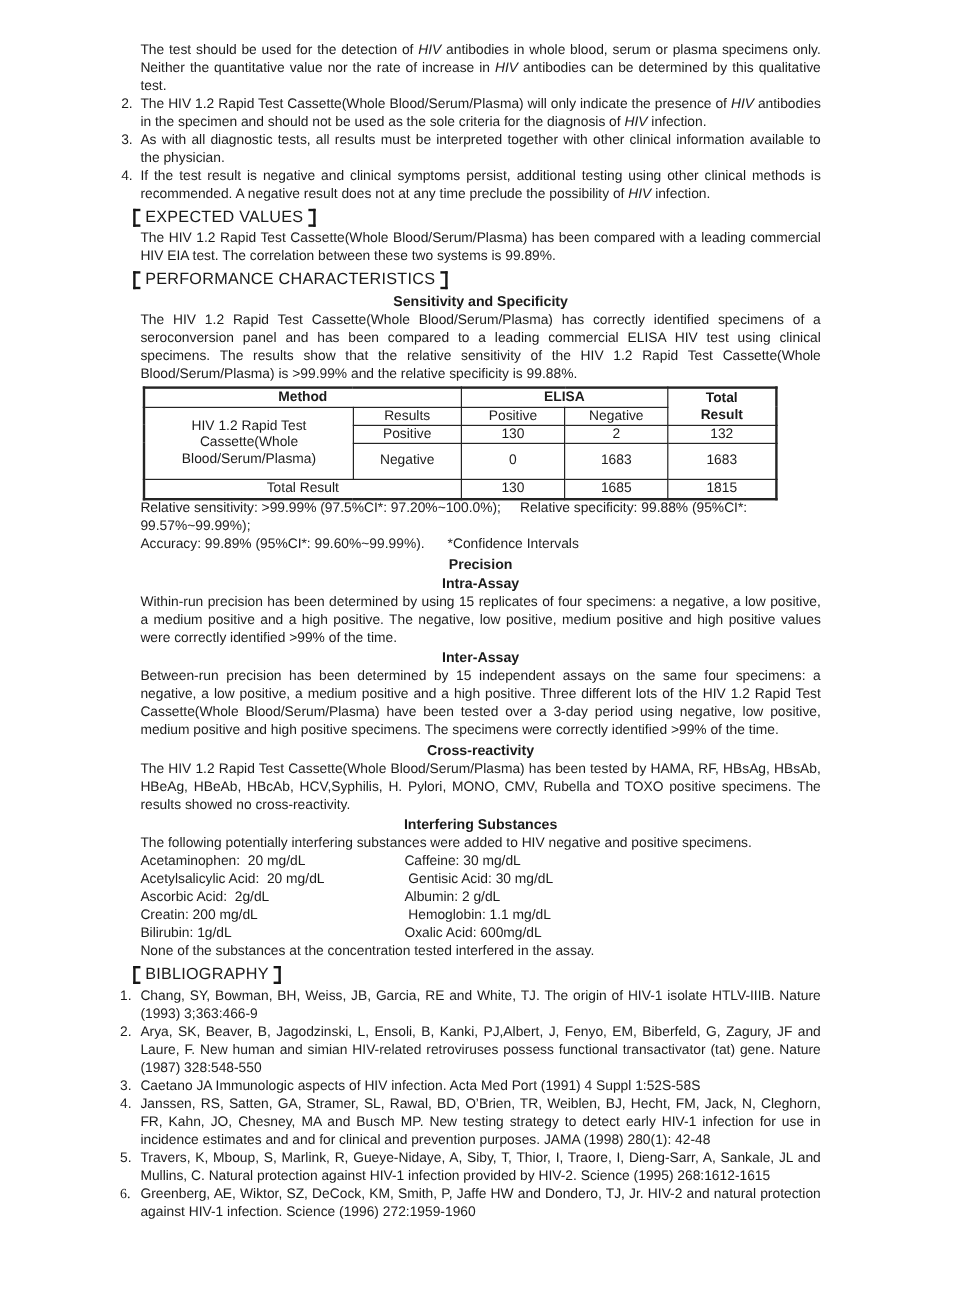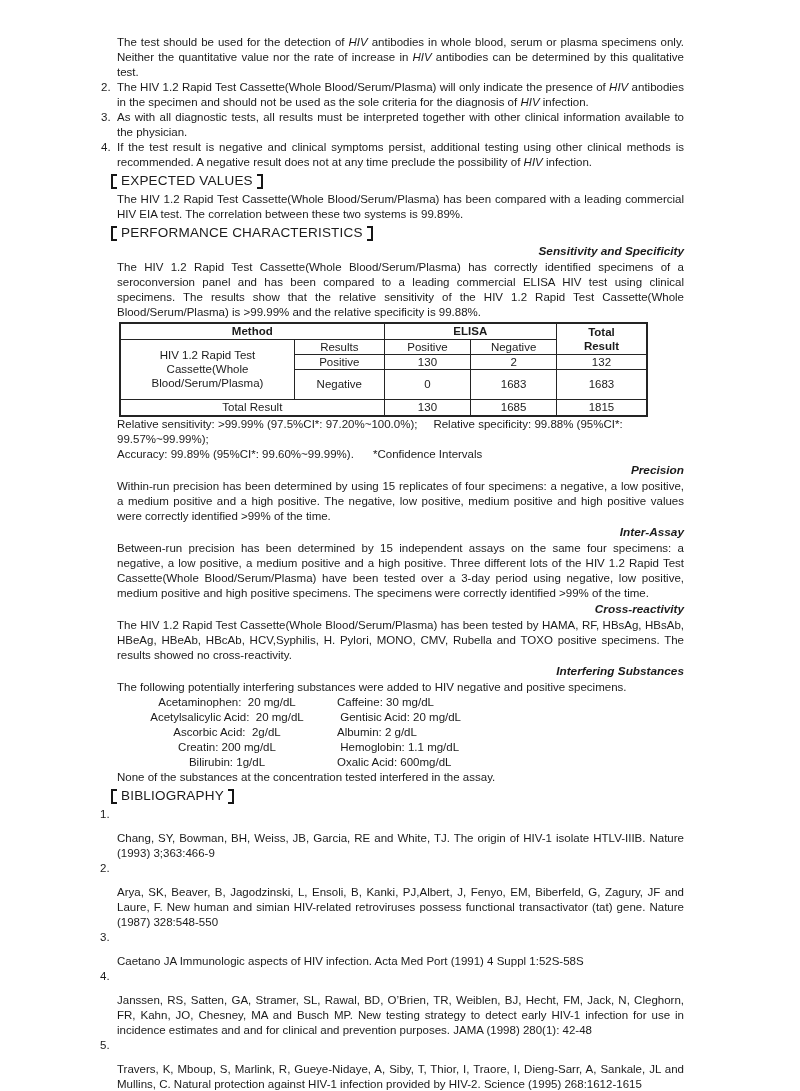--- a/index.html
+++ b/index.html
@@ -17,41 +17,41 @@
   .li-num { flex:0 0 16px; }
   .li-body { flex:1; text-align:justify; }
 
   
   .sec-head { display:flex; align-items:center; font-weight:normal; font-size:13.5px;
               line-height:16px; margin:3px 0 3px -6px; letter-spacing:0.2px; }
   .br { display:inline-block; width:4px; height:11px; box-sizing:content-box; }
   .br-l { border:2.5px solid #161616; border-right:none; margin-right:4px; }
   .br-r { border:2.5px solid #161616; border-left:none; margin-left:4px; }
 
-  .chead { text-align:right; font-weight:bold; font-size:11.8px; line-height:15px; margin:1px 0;font-style:italic; }
+  .chead { text-align:center; font-weight:bold; font-size:11.8px; line-height:15px; margin:1px 0; }
 
   
   table.results { border-collapse:collapse; width:529px; margin:2px 0 0 2px;
                   font-size:11.5px; line-height:14px;border-radius:17px; }
   table.results td { border:1px solid #242424; text-align:center; vertical-align:middle; padding:0 2px; }
   table.results { border:2px solid #242424; }
   table.results .b { font-weight:bold; }
   .cell-narrow { max-width:130px; margin:0 auto; }
   .cell-total { max-width:48px; margin:0 auto; font-weight:bold; }
 
   .stats { white-space:pre; }
 
   .subst-row { display:flex; }
-  .subst-left { width:220px; white-space:pre-wrap;text-align:center; }
+  .subst-left { width:220px; white-space:pre-wrap; }
   .subst-right { flex:1; white-space:pre-wrap; }
 
   .bib-item { display:flex; margin-left:-17px; }
   .bib-num { flex:0 0 17px; }
   .bib-num.serif { font-family:"Liberation Serif","DejaVu Serif",serif; }
-  .bib-body { flex:1; text-align:justify;margin-top:24px; }
+  .bib-body { flex:1; text-align:justify; }
 </style>
 </head>
 <body>
 
 <div class="content">
 
   <div>
     <div class="li">
       <span class="li-num"></span>
       <span class="li-body"><span>The test should be used for the detection of </span><i>HIV</i><span> antibodies in whole blood, serum or plasma specimens only. Neither the quantitative value nor the rate of increase in </span><i>HIV</i><span> antibodies can be determined by this qualitative test.</span></span>
@@ -129,38 +129,39 @@
       <td>1815</td>
     </tr>
   </tbody>
     </table>
 
   <div class="stats">Relative sensitivity: &gt;99.99% (97.5%CI*: 97.20%~100.0%);     Relative specificity: 99.88% (95%CI*:</div>
   <div class="stats">99.57%~99.99%);</div>
   <div class="stats">Accuracy: 99.89% (95%CI*: 99.60%~99.99%).      *Confidence Intervals</div>
 
   <div class="chead">Precision</div>
+  <div class="chead">Intra-Assay</div>
   <div class="justify">Within-run precision has been determined by using 15 replicates of four specimens: a negative, a low positive, a medium positive and a high positive. The negative, low positive, medium positive and high positive values were correctly identified &gt;99% of the time.</div>
   <div class="chead">Inter-Assay</div>
   <div class="justify">Between-run precision has been determined by 15 independent assays on the same four specimens: a negative, a low positive, a medium positive and a high positive. Three different lots of the HIV 1.2 Rapid Test Cassette(Whole Blood/Serum/Plasma) have been tested over a 3-day period using negative, low positive, medium positive and high positive specimens. The specimens were correctly identified &gt;99% of the time.</div>
 
   <div class="chead">Cross-reactivity</div>
   <div class="justify">The HIV 1.2 Rapid Test Cassette(Whole Blood/Serum/Plasma) has been tested by HAMA, RF, HBsAg, HBsAb, HBeAg, HBeAb, HBcAb, HCV,Syphilis, H. Pylori, MONO, CMV, Rubella and TOXO positive specimens. The results showed no cross-reactivity.</div>
 
   <div class="chead">Interfering Substances</div>
   <div>The following potentially interfering substances were added to HIV negative and positive specimens.</div>
 
   <div>
     <div class="subst-row">
       <span class="subst-left">Acetaminophen:  20 mg/dL</span>
       <span class="subst-right">Caffeine: 30 mg/dL</span>
     </div>
     <div class="subst-row">
       <span class="subst-left">Acetylsalicylic Acid:  20 mg/dL</span>
-      <span class="subst-right"> Gentisic Acid: 20 mg/dL</span>
+      <span class="subst-right"> Gentisic Acid: 30 mg/dL</span>
     </div>
     <div class="subst-row">
       <span class="subst-left">Ascorbic Acid:  2g/dL</span>
       <span class="subst-right">Albumin: 2 g/dL</span>
     </div>
     <div class="subst-row">
       <span class="subst-left">Creatin: 200 mg/dL</span>
       <span class="subst-right"> Hemoglobin: 1.1 mg/dL</span>
     </div>
     <div class="subst-row">

